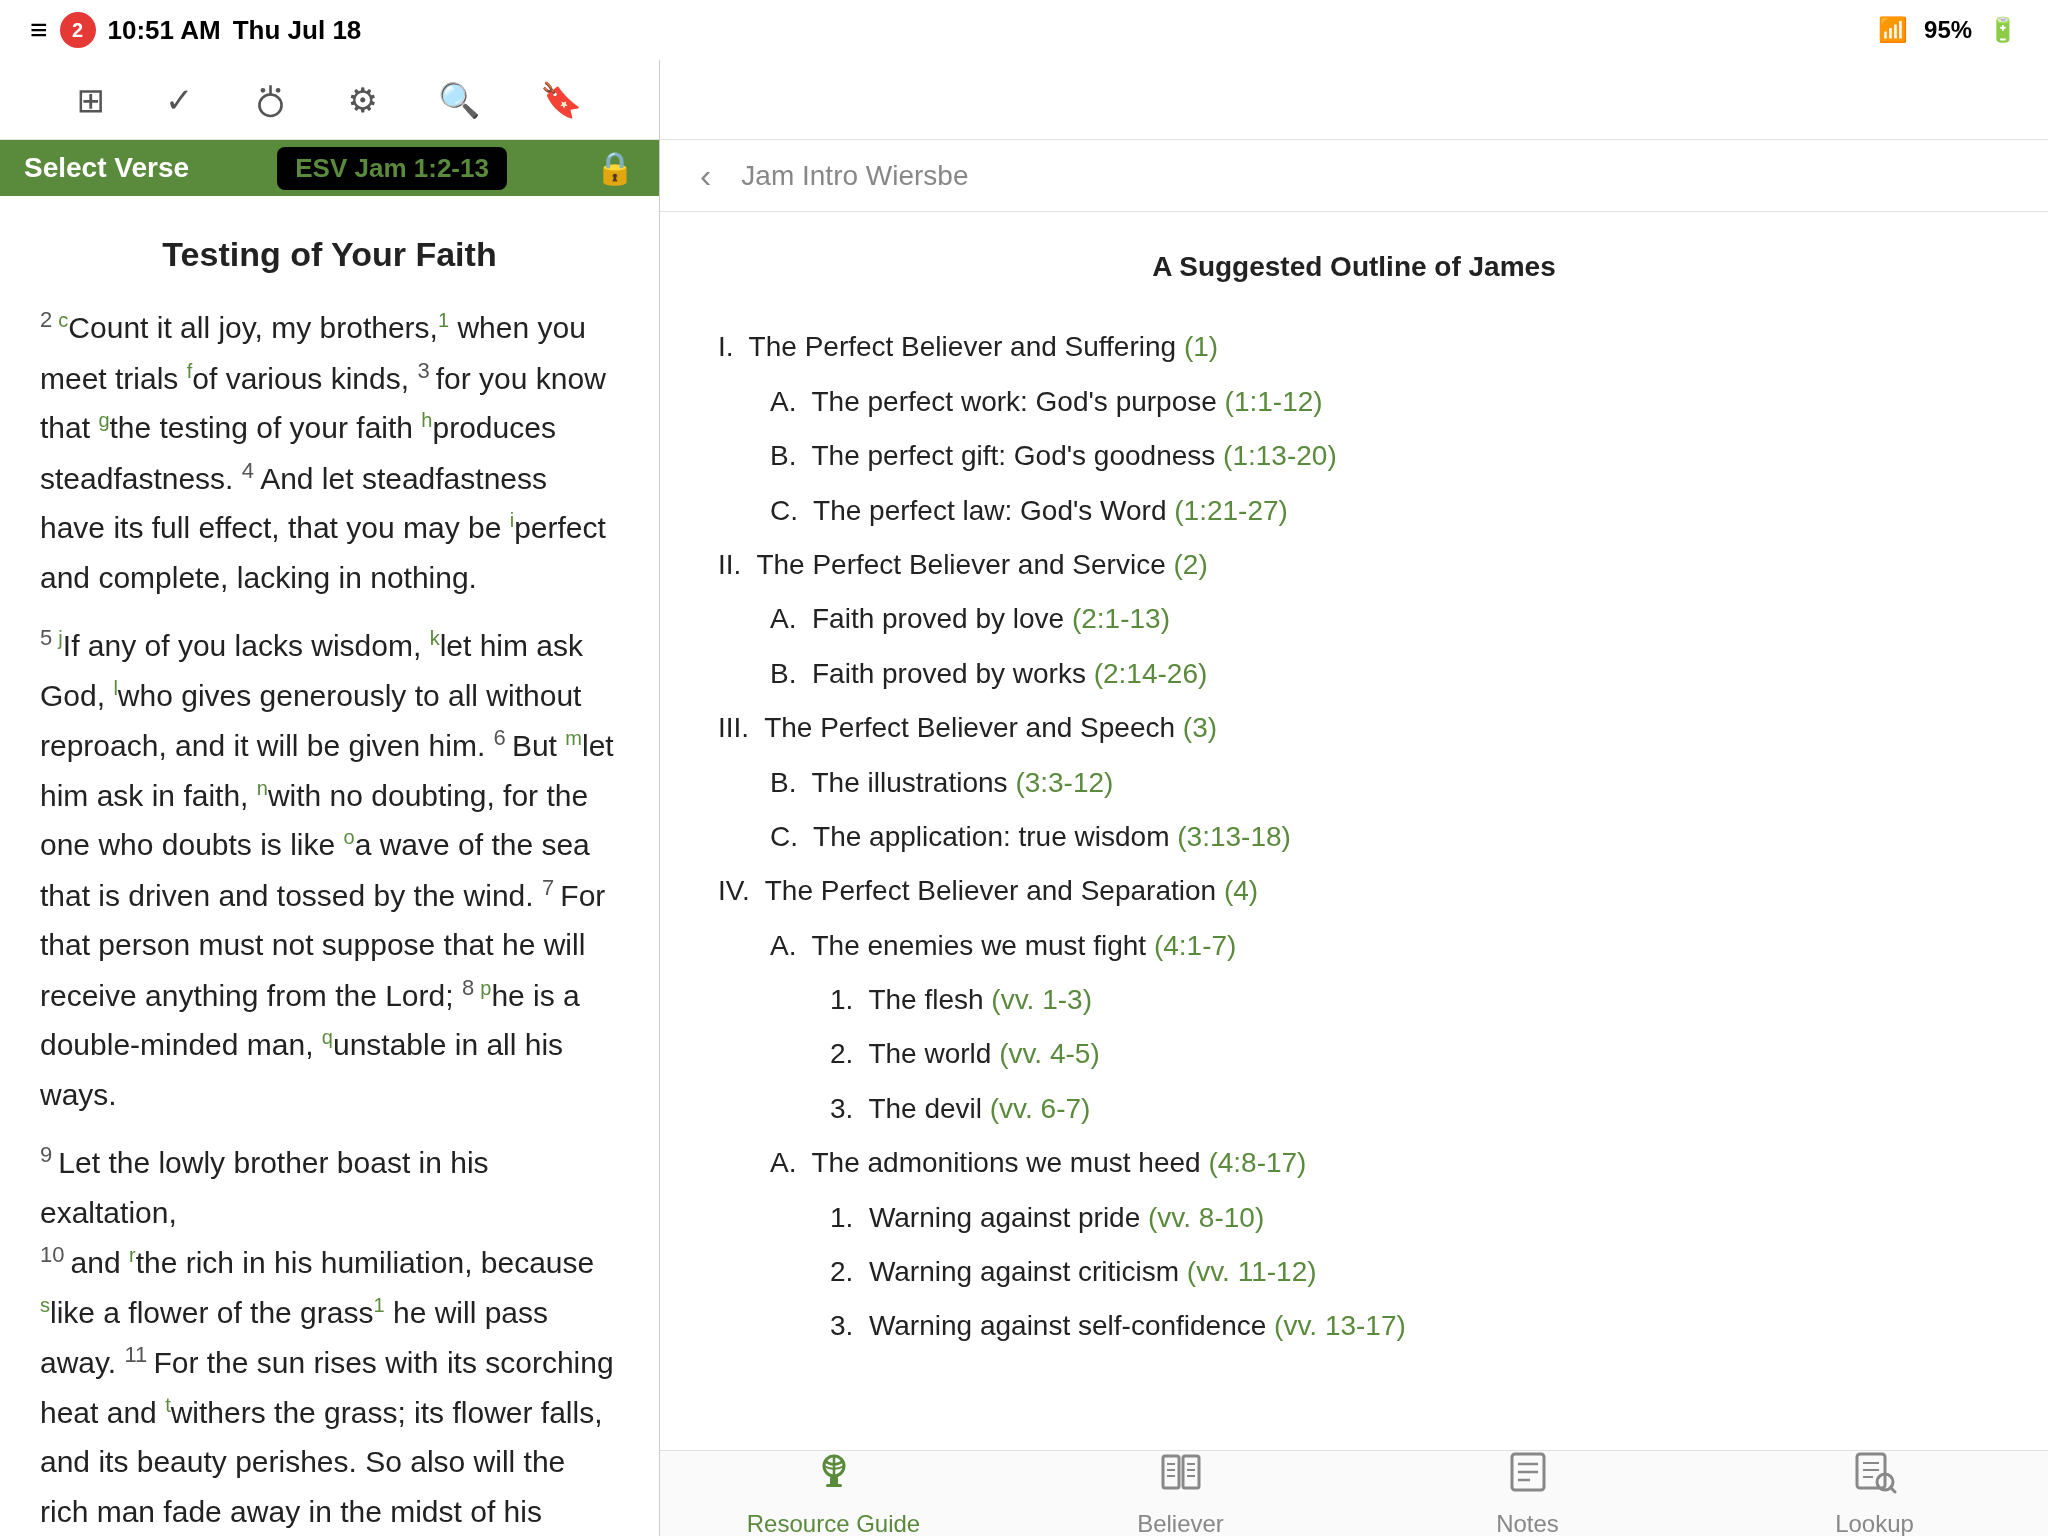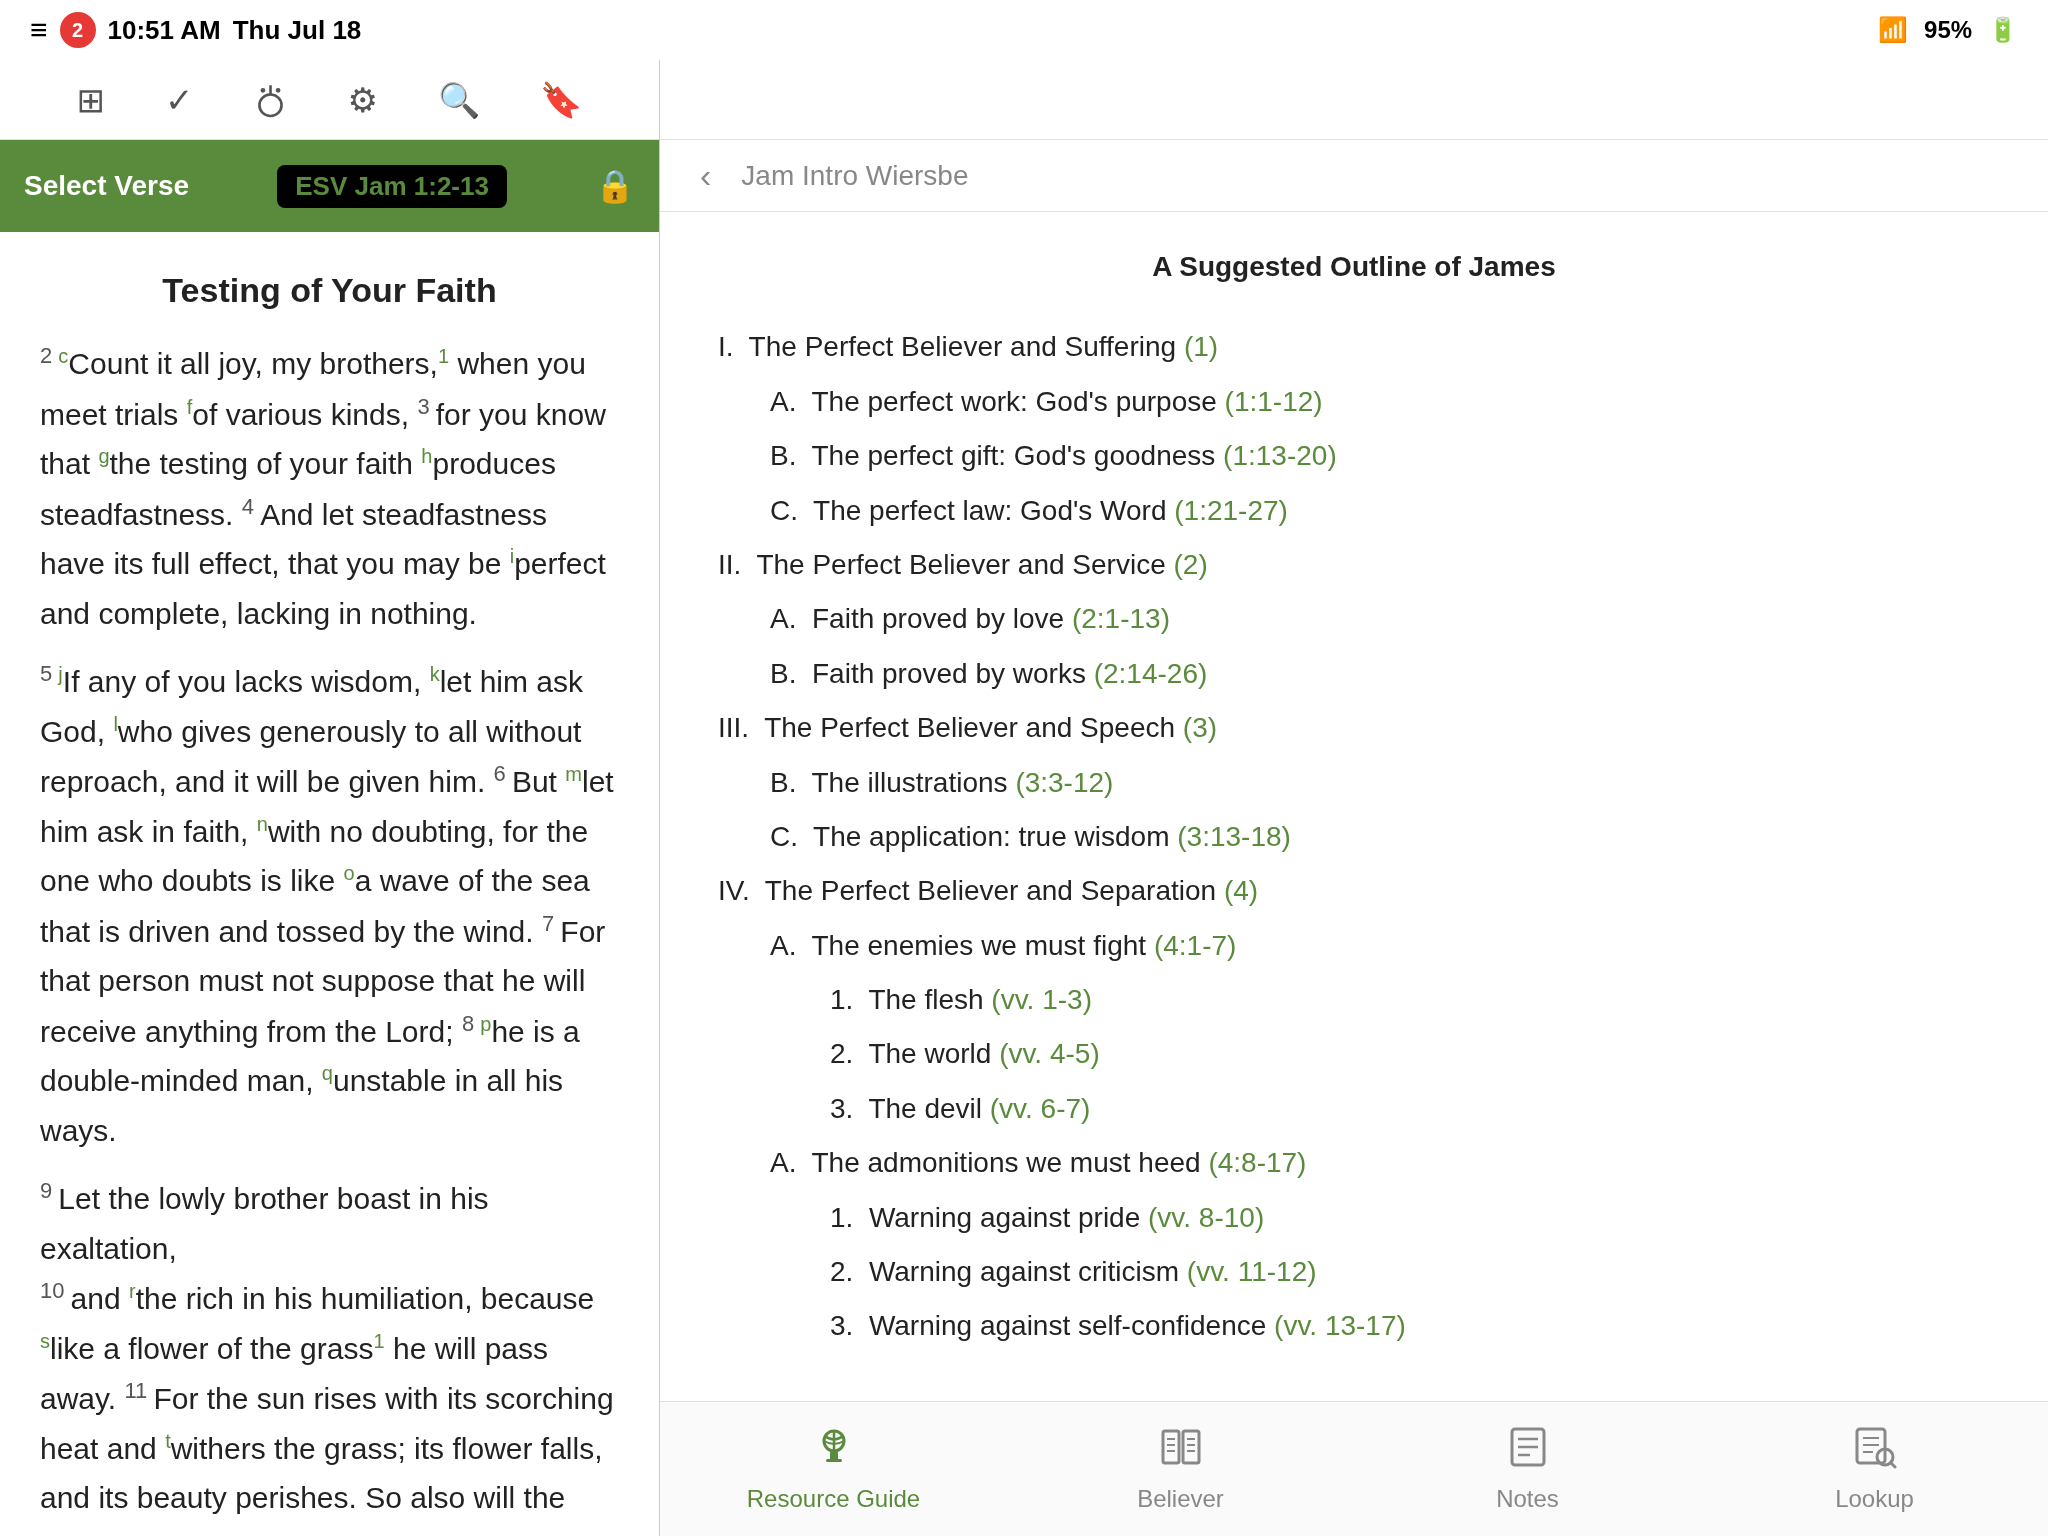--- a/index.html
+++ b/index.html
@@ -65,21 +65,21 @@
       width: 660px;
       display: flex;
       flex-direction: column;
       border-right: 1px solid #ccc;
     }
 
     .select-verse-bar {
       display: flex;
       align-items: center;
       background: #5a8a3c;
-      height: 92px;
+      height: 56px;
       padding: 12px 24px;
       justify-content: space-between;
     }
     .select-verse-label {
       color: #fff;
       font-size: 28px;
       font-weight: 600;
     }
     .verse-ref-badge {
       background: #000000;
@@ -170,21 +170,21 @@
 
     .outline-item {
       margin-bottom: 4px;
     }
 
     
     .tab-bar {
       display: flex;
       align-items: center;
       justify-content: space-around;
-      height: 135px;
+      height: 86px;
       border-top: 1px solid #e0e0e0;
       background: #fafafa;
     }
     .tab-item {
       display: flex;
       flex-direction: column;
       align-items: center;
       gap: 6px;
       cursor: pointer;
       min-width: 180px;

